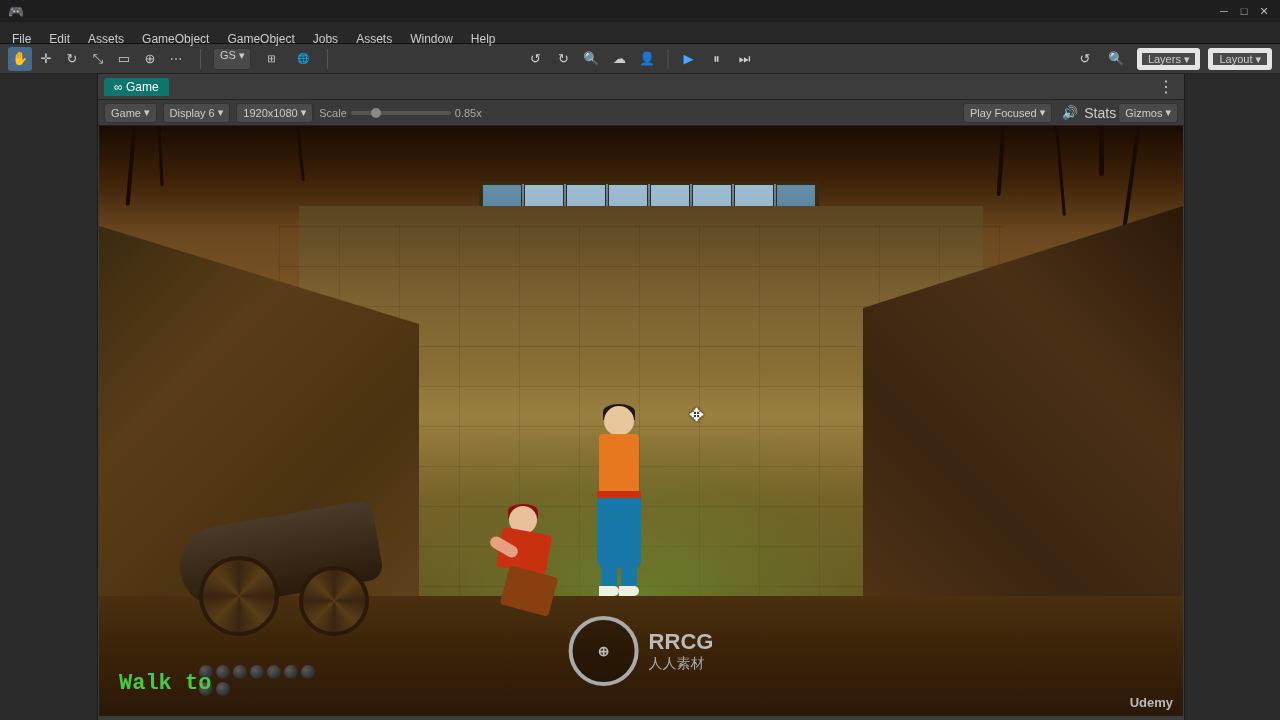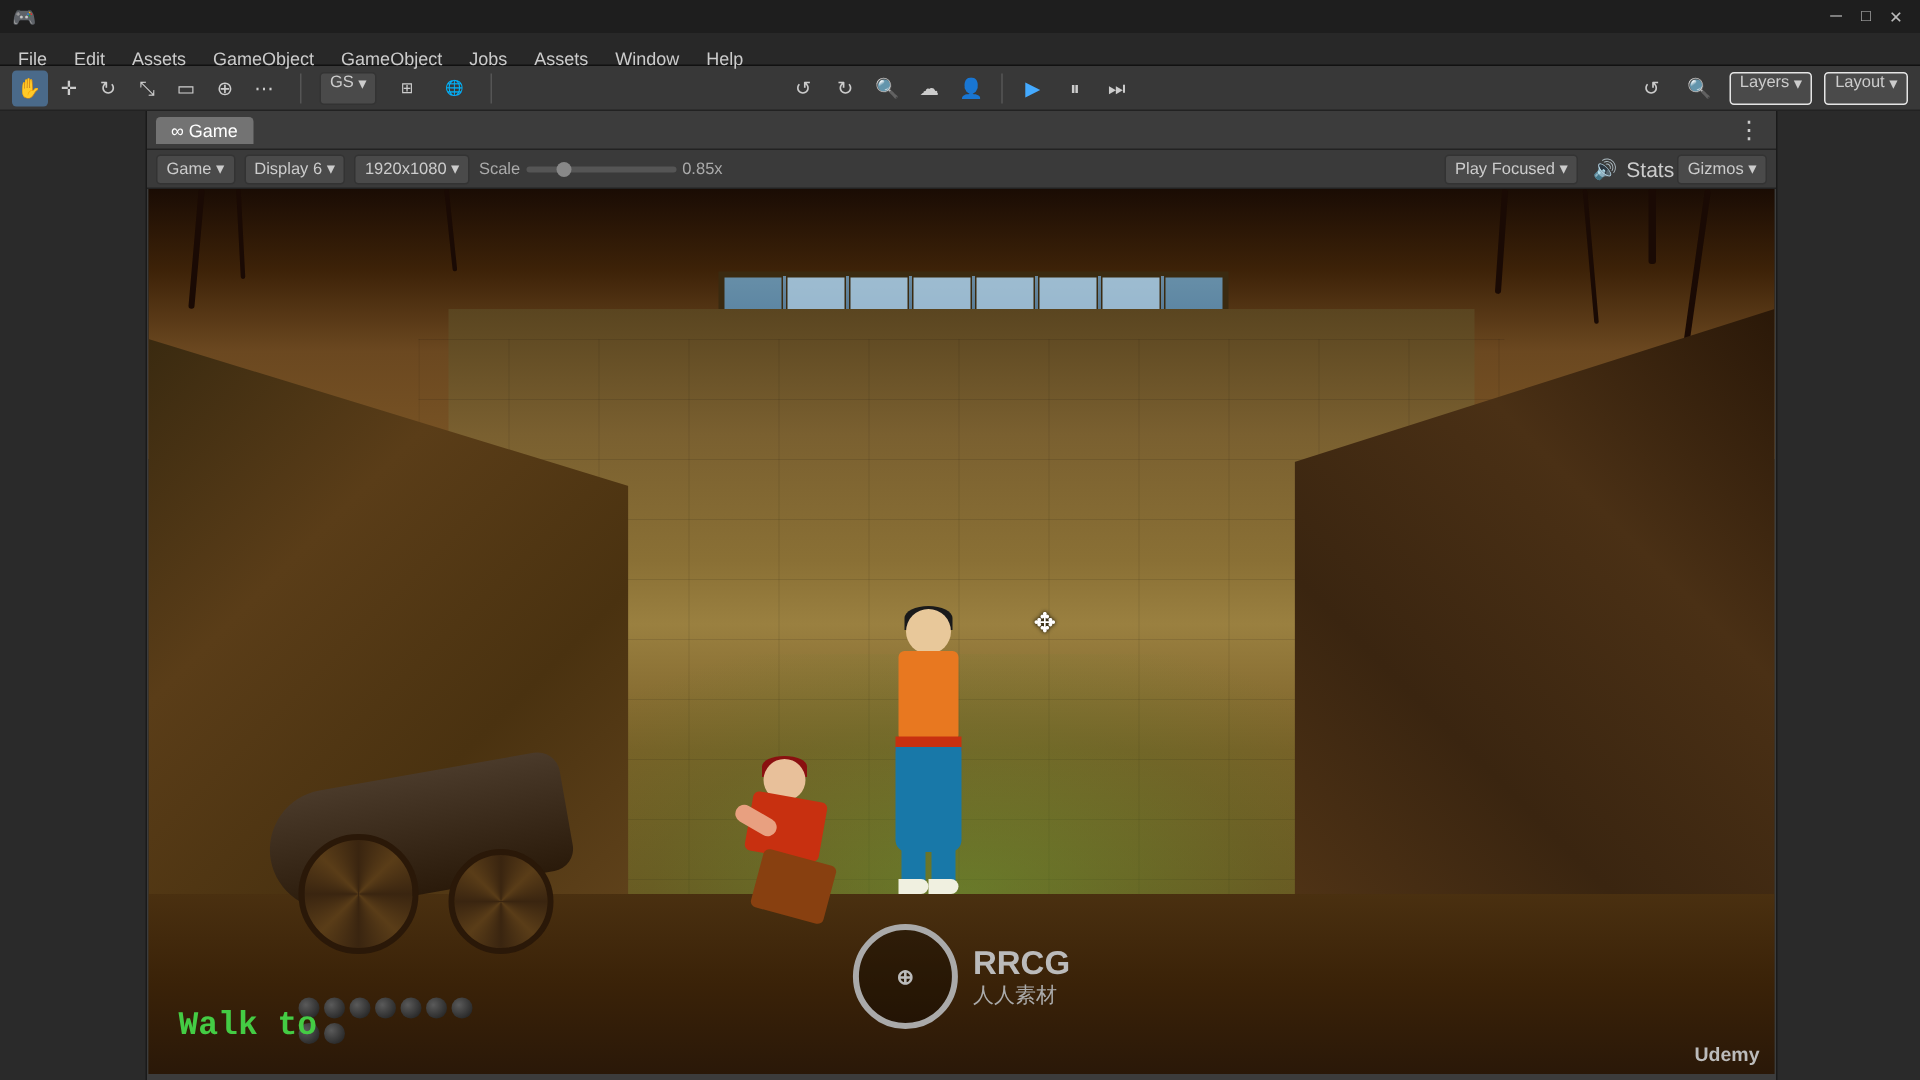--- a/index.html
+++ b/index.html
@@ -76,21 +76,21 @@
 
     
     #toolbar-right {
       margin-left: auto;
       display: flex; align-items: center; gap: 8px;
     }
     .dropdown-btn {
       height: 22px;
       padding: 0 6px;
       background: #4a4a4a;
-      border: 1px solid #e5e5e5;
+      border: 5px solid #e5e5e5;
       border-radius: 3px;
       color: #ccc;
       font-size: 11px;
       cursor: pointer;
       display: flex; align-items: flex-start; gap: 3px;
     }
 
     
     #game-view-bar {
       height: 26px;
@@ -102,21 +102,21 @@
       border-bottom: 1px solid #222;
     }
     .game-tab {
       padding: 2px 10px;
       font-size: 12px;
       color: #ccc;
       cursor: pointer;
       border-radius: 3px 3px 0 0;
     }
     .game-tab.active {
-      background: #737373;
+      background: #0f766e;
       color: white;
     }
     #game-view-right {
       margin-left: auto;
       display: flex; align-items: center; gap: 6px;
     }
 
     
     #secondary-bar {
       height: 26px;

